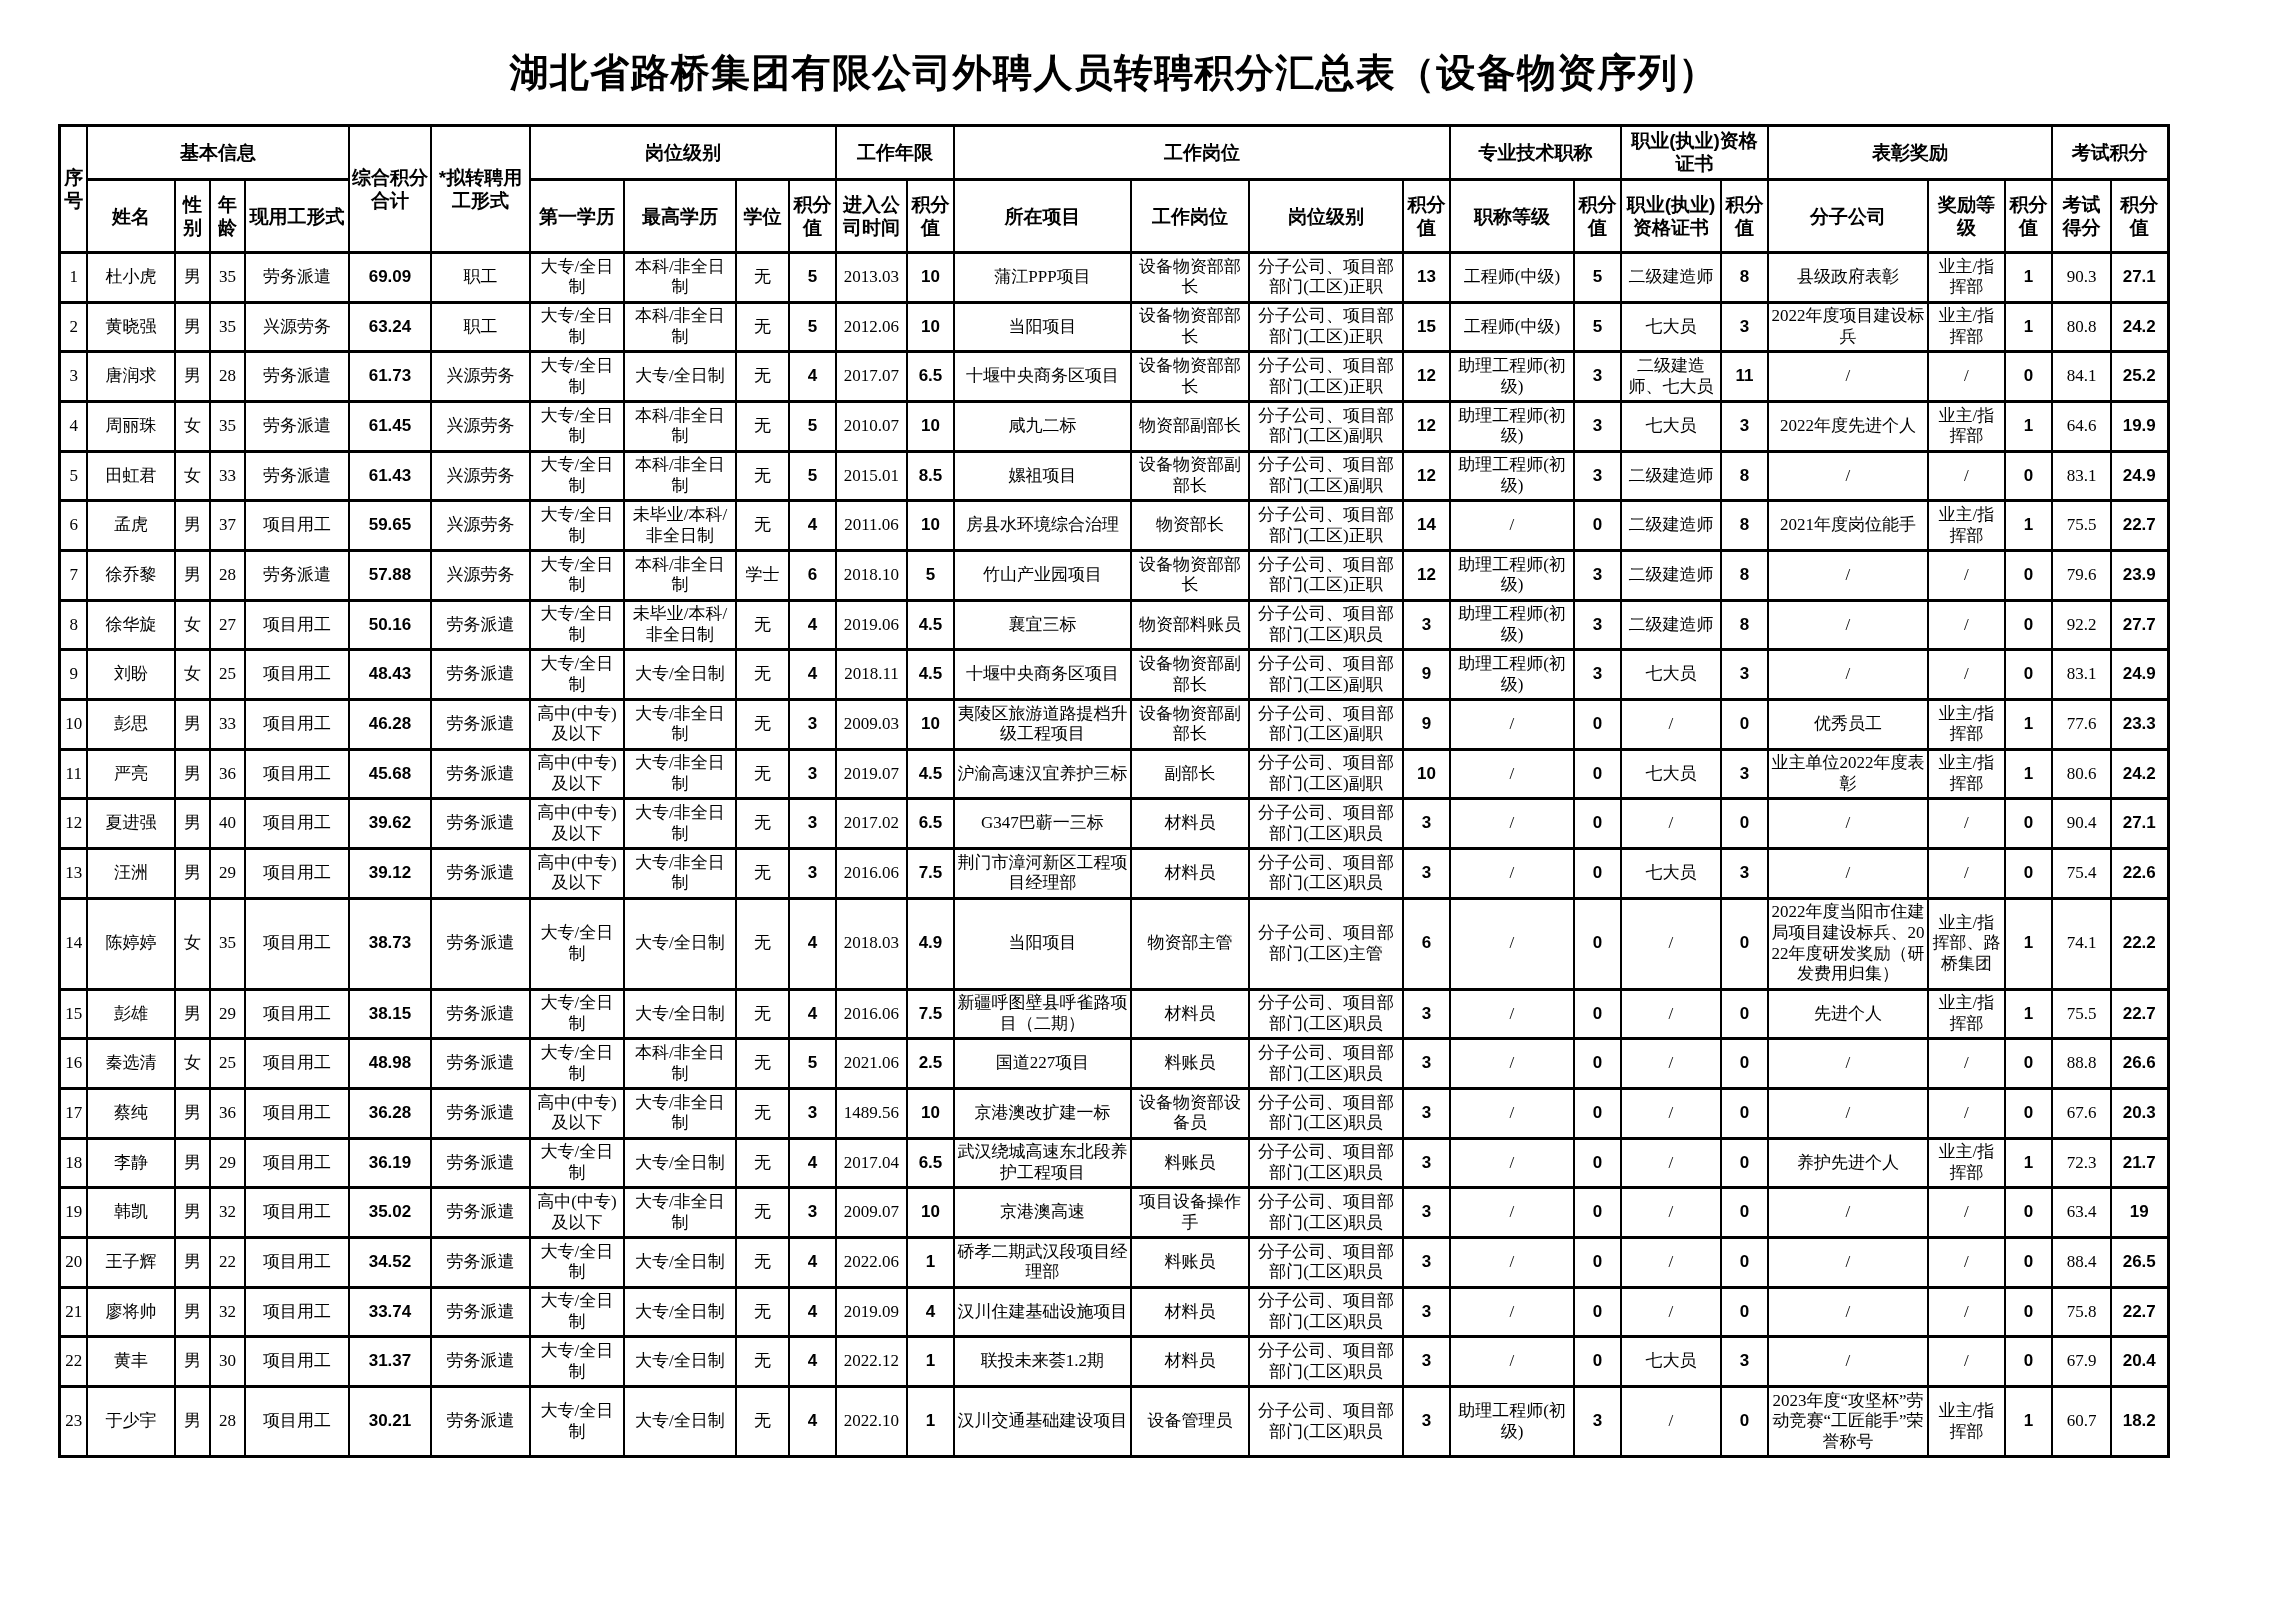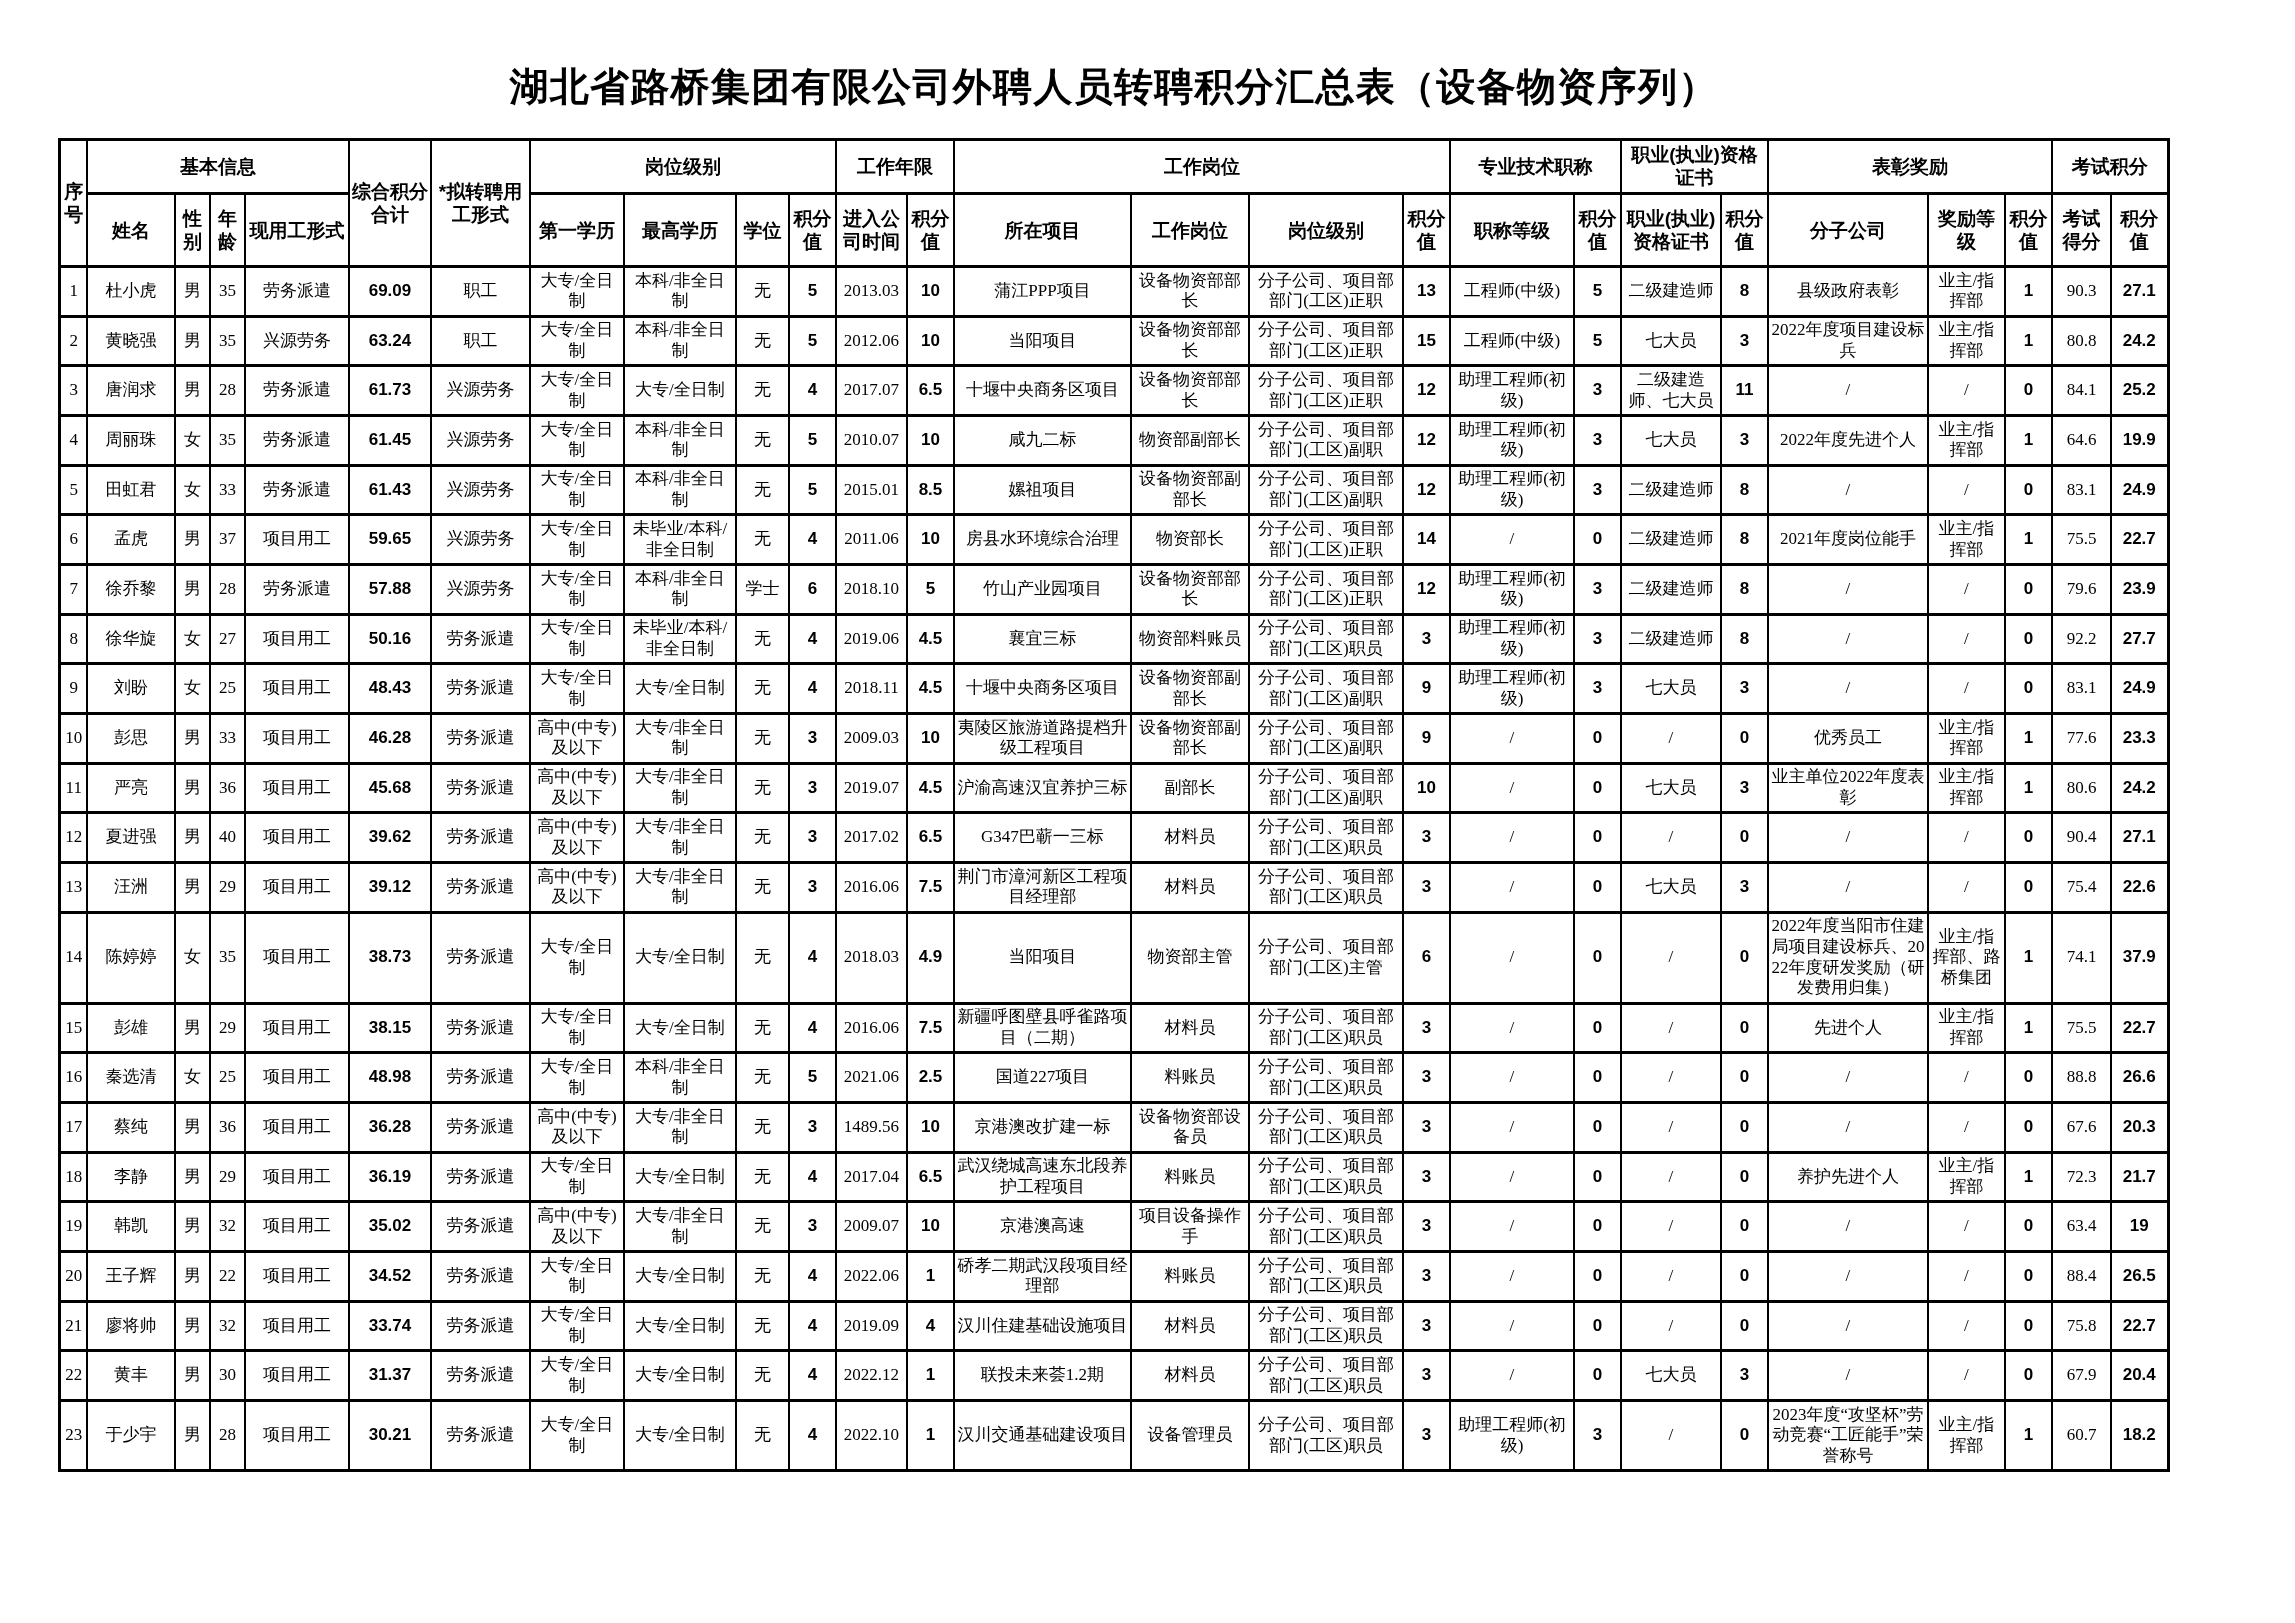--- a/index.html
+++ b/index.html
@@ -1,17 +1,17 @@
 <!DOCTYPE html>
 <html lang="zh" style="font-size:10.5px"><head>
 <meta charset="utf-8">
 <style>
   html,body{margin:0;padding:0;background:#ffffff;}
   body{width:2295px;height:1623px;font-family:"Liberation Sans",sans-serif;color:#000;}
-  .page{width:2228px;height:1623px;overflow:hidden;box-sizing:border-box;padding-top:60px;}
+  .page{width:2228px;height:1623px;overflow:hidden;box-sizing:border-box;padding-top:46px;}
   .title{
     text-align:center;
     font-size:39px;
     font-weight:bold;
     margin:0 0 23.6px 0;
     font-family:"Liberation Sans",sans-serif;
     letter-spacing:1.3px;
   }
   table.score{
     width:2111px;
@@ -501,21 +501,21 @@
           <td>分子公司、项目部部门(工区)主管</td>
           <td class="b">6</td>
           <td>/</td>
           <td class="b">0</td>
           <td>/</td>
           <td class="b">0</td>
           <td>2022年度当阳市住建局项目建设标兵、2022年度研发奖励（研发费用归集）</td>
           <td>业主/指挥部、路桥集团</td>
           <td class="b">1</td>
           <td>74.1</td>
-          <td class="b">37.9</td>
+          <td class="b">22.2</td>
         </tr>
         <tr>
           <td>15</td>
           <td>彭雄</td>
           <td>男</td>
           <td>29</td>
           <td>项目用工</td>
           <td class="b">38.15</td>
           <td>劳务派遣</td>
           <td>大专/全日制</td>

